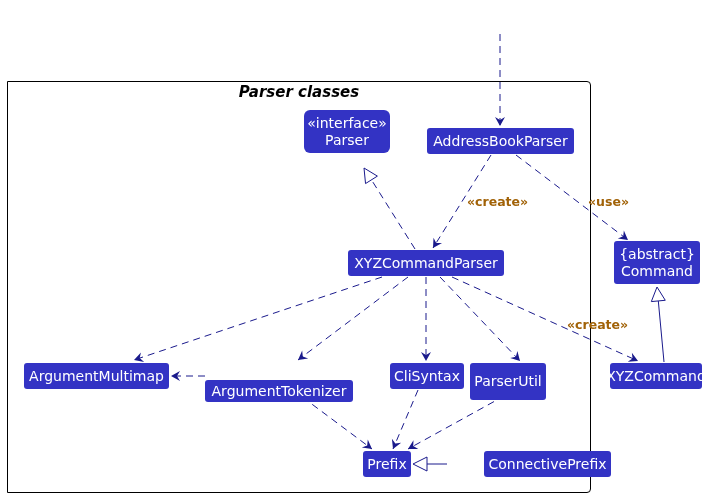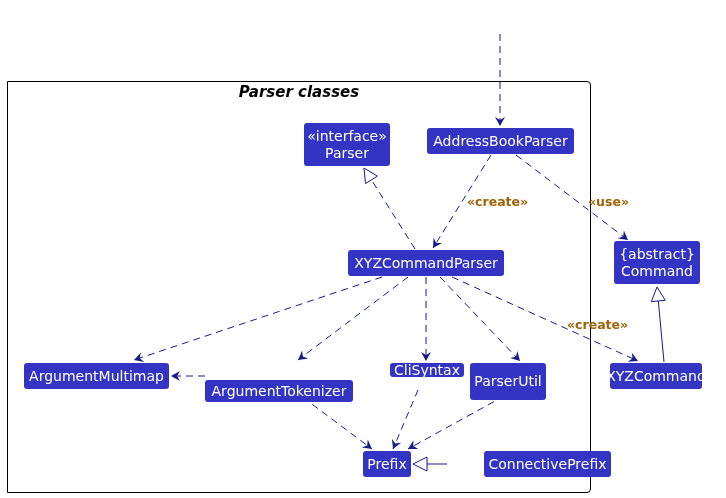--- a/index.html
+++ b/index.html
@@ -43,41 +43,41 @@
       <line x1="418" y1="390" stroke="#1a1a8c" stroke-width="1" x2="393" y2="449" stroke-dasharray="7,5" marker-end="url(#open-arrow)"></line>
       <line x1="515" y1="390" stroke="#1a1a8c" stroke-width="1" x2="408" y2="449" stroke-dasharray="7,5" marker-end="url(#open-arrow)"></line>
       <line x1="447" y1="464" stroke="#1a1a8c" stroke-width="1" x2="427" y2="464"></line>
       <polygon points="413,464 427,457 427,471" fill="#ffffff" stroke="#1a1a8c" stroke-width="1"></polygon>
     </g>
 </svg>
 
 <div class="pkg"></div>
 <div class="pkg-title">Parser classes</div>
 
-<div class="cls" style="left:304px;top:123px;width:86px;height:43px;">
+<div class="cls" style="left:304px;top:110px;width:86px;height:43px;border-radius:6px;">
   <span>«interface»</span>
   <span>Parser</span>
 </div>
 <div class="cls" style="left:427px;top:128px;width:147px;height:26px;">
   <span>AddressBookParser</span>
 </div>
 <div class="cls" style="left:348px;top:250px;width:156px;height:26px;">
   <span>XYZCommandParser</span>
 </div>
 <div class="cls" style="left:614px;top:241px;width:86px;height:43px;">
   <span>{abstract}</span>
   <span>Command</span>
 </div>
 <div class="cls" style="left:24px;top:363px;width:145px;height:26px;">
   <span>ArgumentMultimap</span>
 </div>
 <div class="cls" style="left:205px;top:380px;width:148px;height:22px;text-align:center;">
   <span>ArgumentTokenizer</span>
 </div>
-<div class="cls" style="left:390px;top:363px;width:74px;height:14px;">
+<div class="cls" style="left:390px;top:363px;width:74px;height:26px;">
   <span>CliSyntax</span>
 </div>
 <div class="cls" style="left:470px;top:363px;width:76px;height:37px;">
   <span>ParserUtil</span>
 </div>
 <div class="cls" style="left:610px;top:363px;width:92px;height:26px;">
   <span>XYZCommand</span>
 </div>
 <div class="cls" style="left:363px;top:451px;width:48px;height:26px;">
   <span>Prefix</span>

